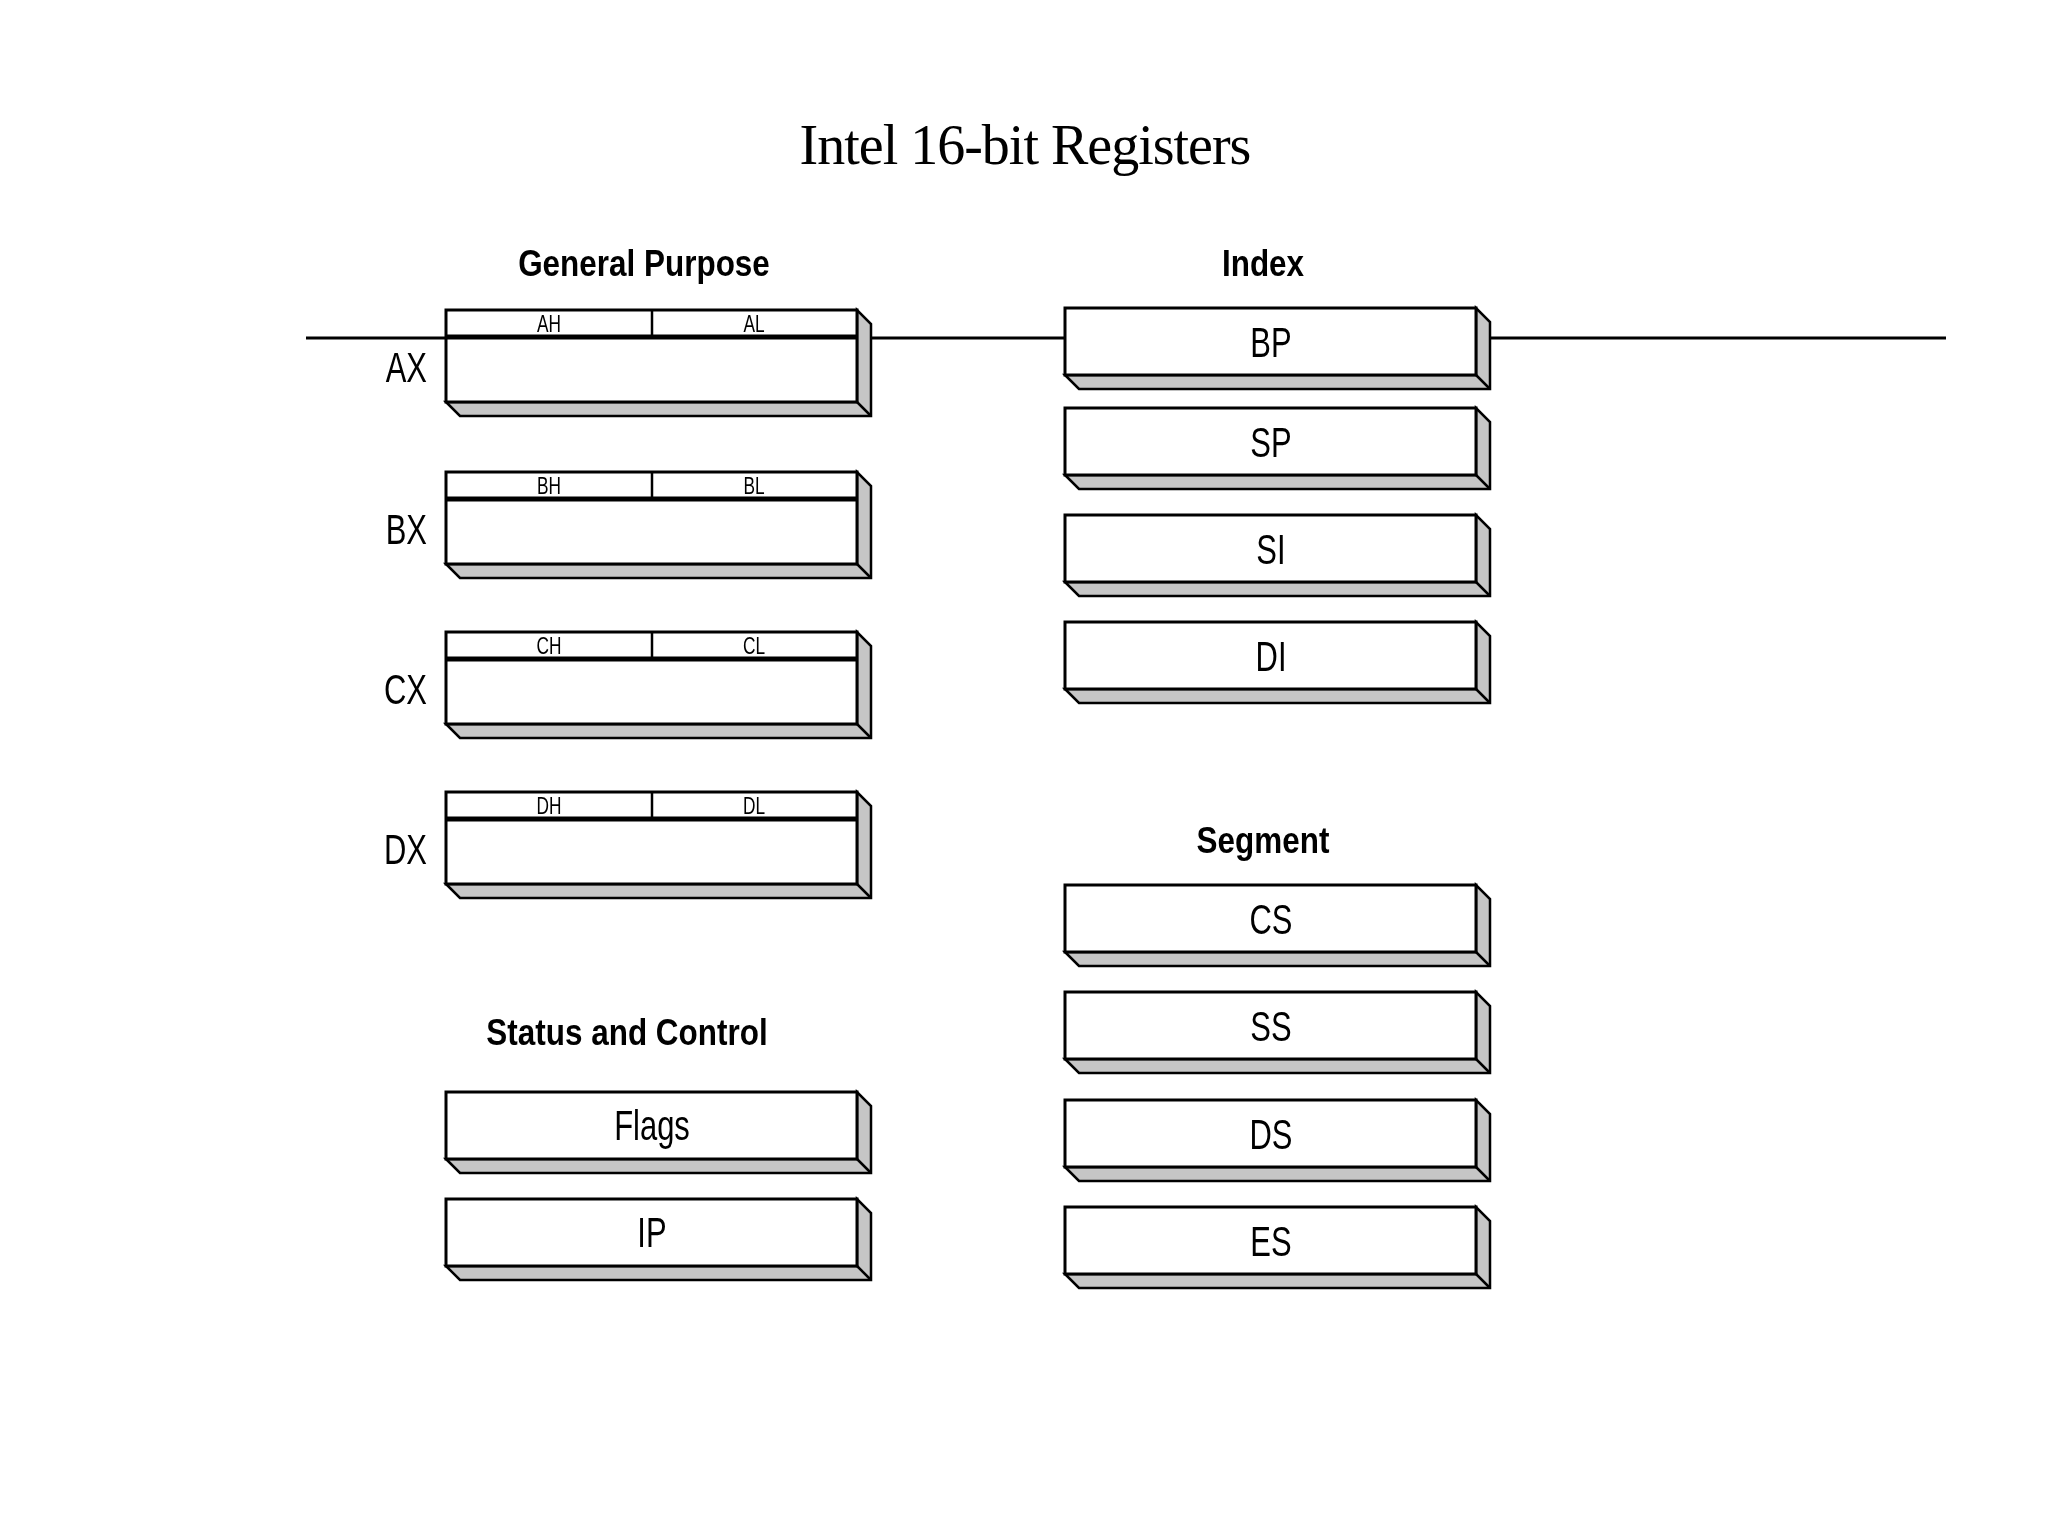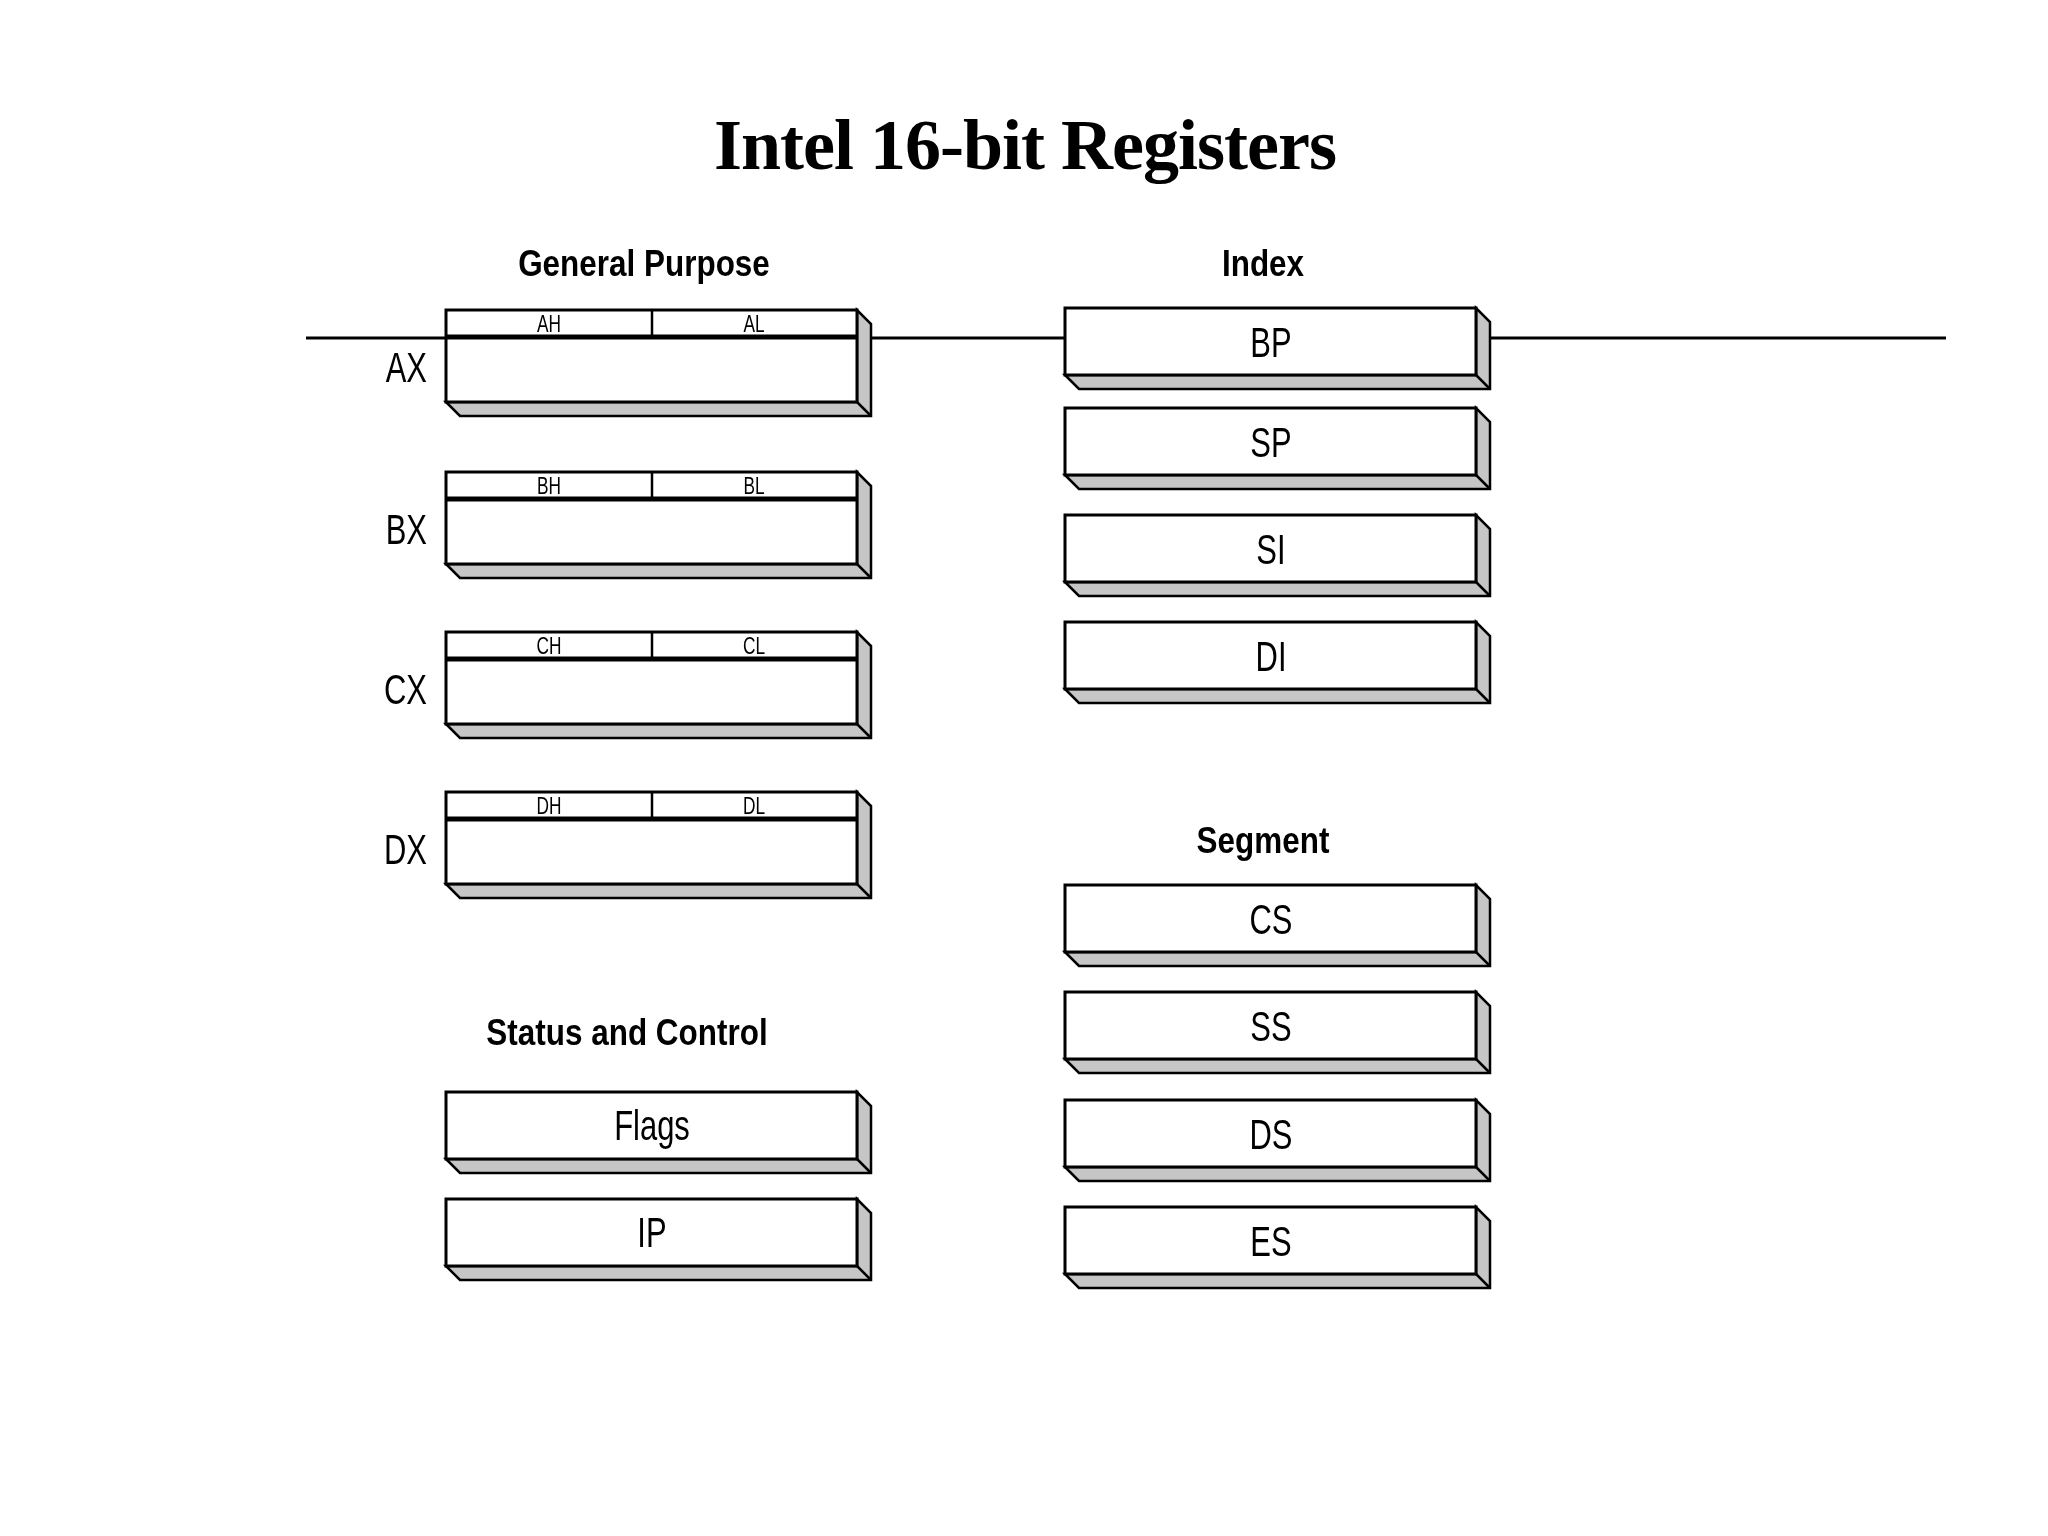--- a/index.html
+++ b/index.html
@@ -17,21 +17,21 @@
   svg{position:absolute;left:0;top:0}
   .ext{fill:var(--extrusion);stroke:var(--ink);stroke-width:2.5;stroke-linejoin:miter}
   .front{fill:var(--face);stroke:var(--ink);stroke-width:3}
   .row{stroke:var(--ink);stroke-width:5}
   .edge{stroke:var(--ink);stroke-width:2.5}
   .connector{stroke:var(--ink);stroke-width:3}
 
   .t{position:absolute;white-space:nowrap;color:var(--ink)}
   .center{transform:translate(-50%,-50%) scaleX(var(--sx,1));transform-origin:50% 50%}
   .rightA{transform:translate(-100%,-50%) scaleX(var(--sx,1));transform-origin:100% 50%}
-  .title{font-family:"Liberation Serif","DejaVu Serif",serif;font-weight:700;font-size:72px;line-height:1;letter-spacing:-1px}
+  .title{font-family:"Liberation Serif","DejaVu Serif",serif;font-weight:400;font-size:56px;line-height:1;letter-spacing:-1px}
   .hd{font-weight:700;font-size:37px;line-height:1;--sx:.85}
   .reg{font-size:43px;line-height:1;--sx:.72}
   .sub{font-size:24px;line-height:1;--sx:.72}
 </style>
 </head>
 <body>
 
 <svg width="2048" height="1536" viewBox="0 0 2048 1536">
   <defs>
     <g id="box-gp">

